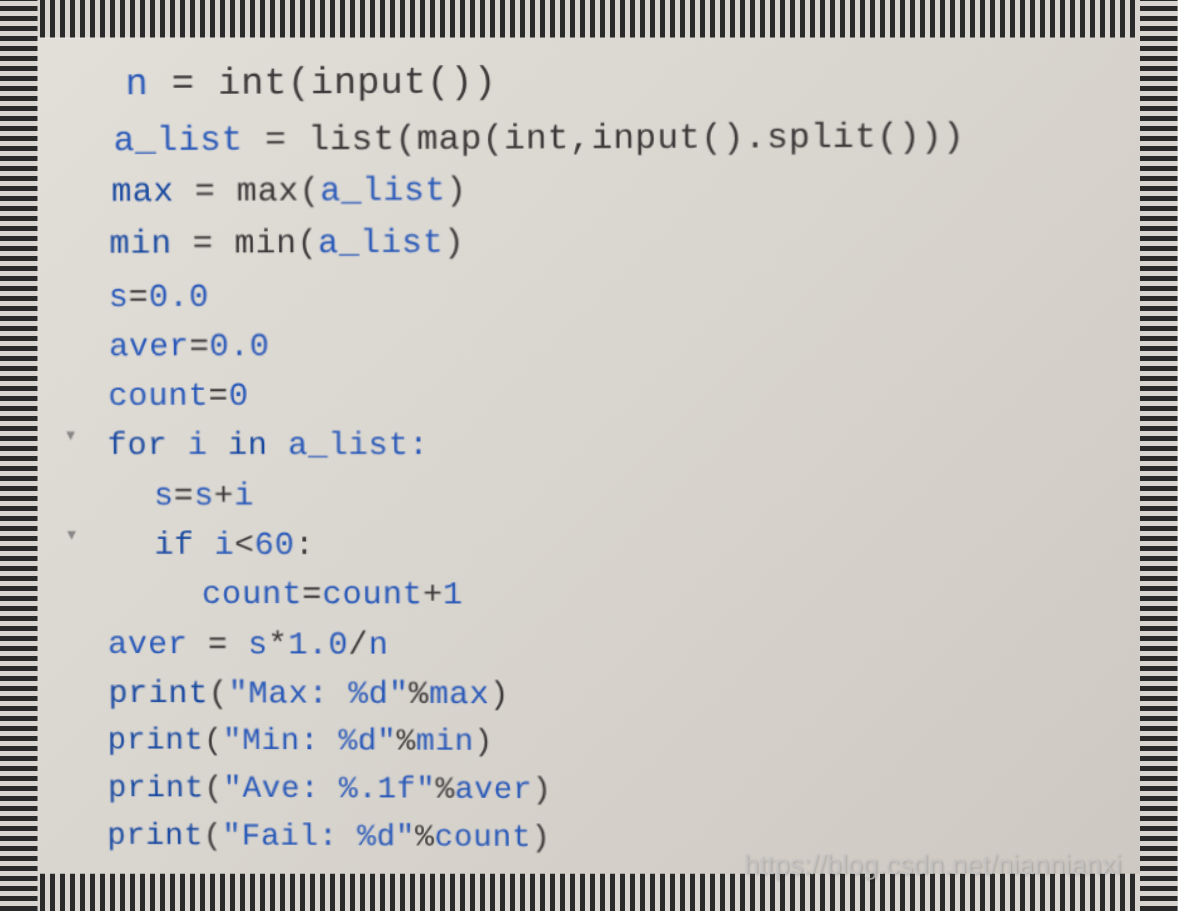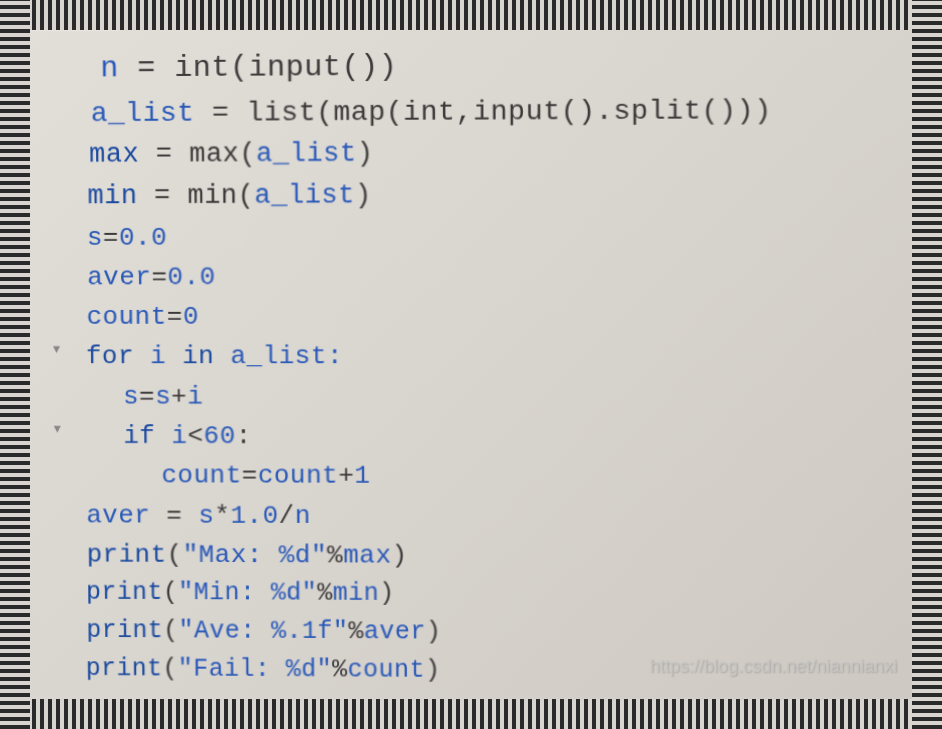--- a/index.html
+++ b/index.html
@@ -133,24 +133,24 @@
     .kw { color: #1a4aa0; font-weight: 500; }
     .var { color: #2858b8; }
     .num { color: #2858b8; }
     .str { color: #2858b8; }
     .op { color: #3a3838; }
     .paren { color: #3a3838; }
     .builtin { color: #3a3838; }
     
     .watermark {
       position: absolute;
-      bottom: 52px;
+      bottom: 24px;
       right: 45px;
       color: rgba(200, 200, 200, 0.7);
-      font-size: 18px;
+      font-size: 22px;
       font-family: Arial, sans-serif;
       text-shadow: 1px 1px 2px rgba(0,0,0,0.2);
     }
   </style>
 </head>
 <body>
 
 <div class="code-container">
   <div class="code-inner" id="code-content">
   <div class="code-line l1"><span class="var">n</span><span class="op"> = </span><span class="builtin">int</span><span class="paren">(</span><span class="builtin">input</span><span class="paren">())</span></div>

